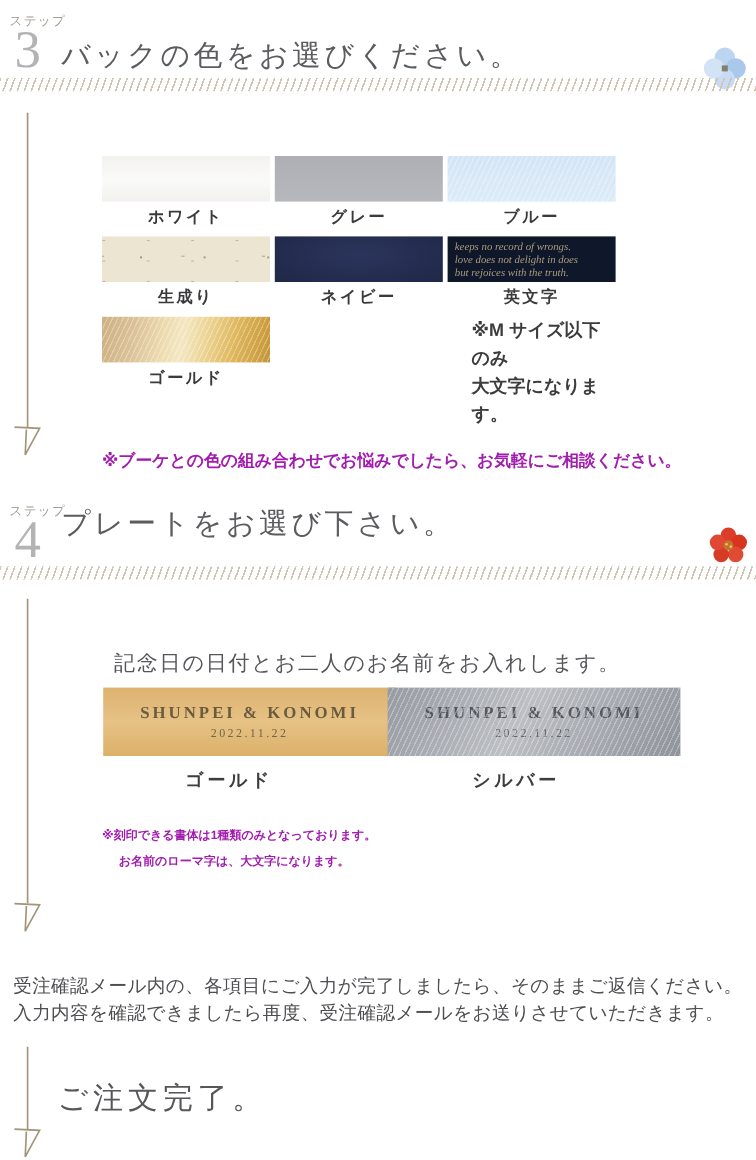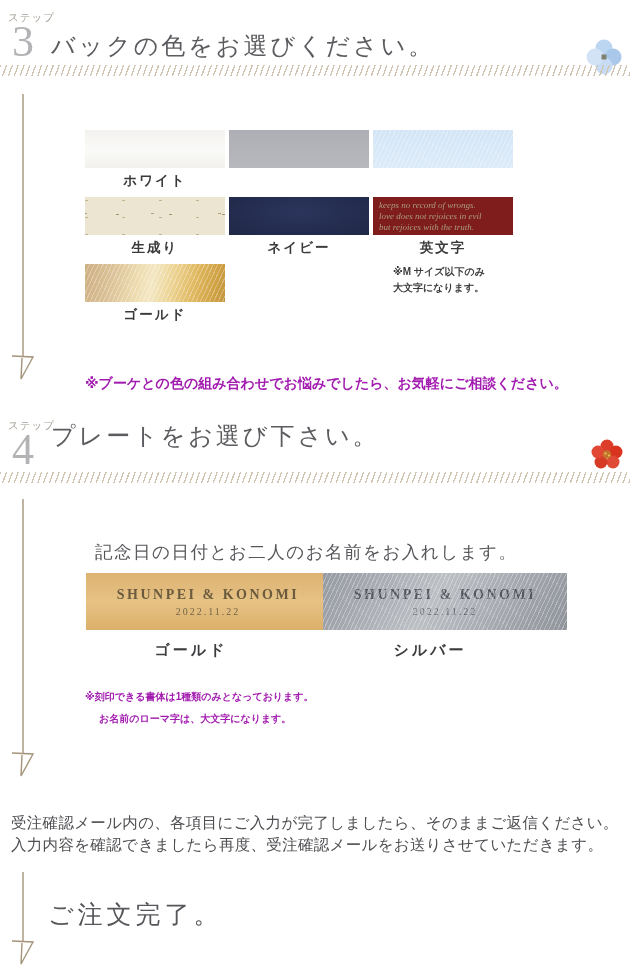--- a/index.html
+++ b/index.html
@@ -28,28 +28,28 @@
   .sw-white{background:linear-gradient(180deg,#f3f2ef,#fafaf8 55%,#f2f1ee);}
   .sw-gray{background:linear-gradient(180deg,#adafb5,#b7b8bd);}
   .sw-blue{background:linear-gradient(180deg,#d3e5f6,#dcebf8);}
   .sw-ecru{background-color:#ece5d1;
            background-image:radial-gradient(#a8946c 1px,transparent 1.5px),
                             radial-gradient(#c4b38c 1px,transparent 1.4px),
                             radial-gradient(#b3a078 1.2px,transparent 1.7px);
            background-size:53px 23px,37px 17px,67px 29px;
            background-position:6px 6px,20px 12px,34px 2px;}
   .sw-navy{background:radial-gradient(ellipse at 50% 40%,#2b355c,#222b4c 75%,#1f2846);}
-  .sw-script{background:#7f1d1d;}
+  .sw-script{background:#0f172a;}
   .sw-script .script-lines{position:absolute;inset:0;padding:3px 6px;
       font-family:"Liberation Serif","DejaVu Serif",serif;font-style:italic;
       font-size:9px;line-height:11px;color:#ab9c7d;white-space:nowrap;}
   .sw-gold{background:linear-gradient(100deg,#cdb083 0%,#dcc298 20%,#eedcb0 38%,#f3e7c2 48%,#ecd392 62%,#dfb75e 78%,#cfa143 92%,#c3953a 100%);}
   .satin::after{content:"";position:absolute;inset:0;
       background:repeating-linear-gradient(115deg,rgba(255,255,255,.3) 0 1px,transparent 1px 4px);}
-  .size-note{padding-left:20px;font-size:10px;font-weight:bold;color:#3c3c3e;line-height:1.55;}
+  .size-note{padding-left:20px;font-size:15px;font-weight:bold;color:#3c3c3e;line-height:1.55;}
 
   
   .red-note{position:absolute;font-size:14px;font-weight:bold;color:#a21caf;line-height:22px;white-space:nowrap;}
   .red-note .indent{padding-left:14px;}
 
   
   .plate-subtitle{position:absolute;left:95px;top:540px;font-family:"Liberation Serif","DejaVu Serif",serif;
                   font-size:17.5px;color:#57575b;letter-spacing:1.5px;white-space:nowrap;}
   .plate{position:absolute;top:573px;width:244px;height:57px;display:flex;flex-direction:column;
          align-items:center;justify-content:center;overflow:hidden;}
@@ -99,37 +99,39 @@
     <path d="M4 264 L25 265 L13 287 L14 266" fill="none" stroke="#a4947a" stroke-width="1.4"></path>
   </svg>
 
   <div class="color-grid">
     <div class="color-cell">
       <div class="swatch sw-white"></div>
       <div class="swatch-label">ホワイト</div>
     </div>
     <div class="color-cell">
       <div class="swatch sw-gray"></div>
+      <div class="swatch-label">グレー</div>
     </div>
     <div class="color-cell">
       <div class="swatch sw-blue satin"></div>
+      <div class="swatch-label">ブルー</div>
     </div>
     <div class="color-cell">
       <div class="swatch sw-ecru"></div>
       <div class="swatch-label">生成り</div>
     </div>
     <div class="color-cell">
       <div class="swatch sw-navy"></div>
       <div class="swatch-label">ネイビー</div>
     </div>
     <div class="color-cell">
       <div class="swatch sw-script">
         <div class="script-lines">
           <div>keeps no record of wrongs.</div>
-          <div>love does not rejoices in evil</div>
+          <div>love does not delight in does</div>
           <div>but rejoices with the truth.</div>
         </div>
       </div>
       <div class="swatch-label">英文字</div>
     </div>
     <div class="color-cell" style="grid-column:1;">
       <div class="swatch sw-gold satin"></div>
       <div class="swatch-label">ゴールド</div>
     </div>
     <div class="size-note" style="grid-column:3;">

